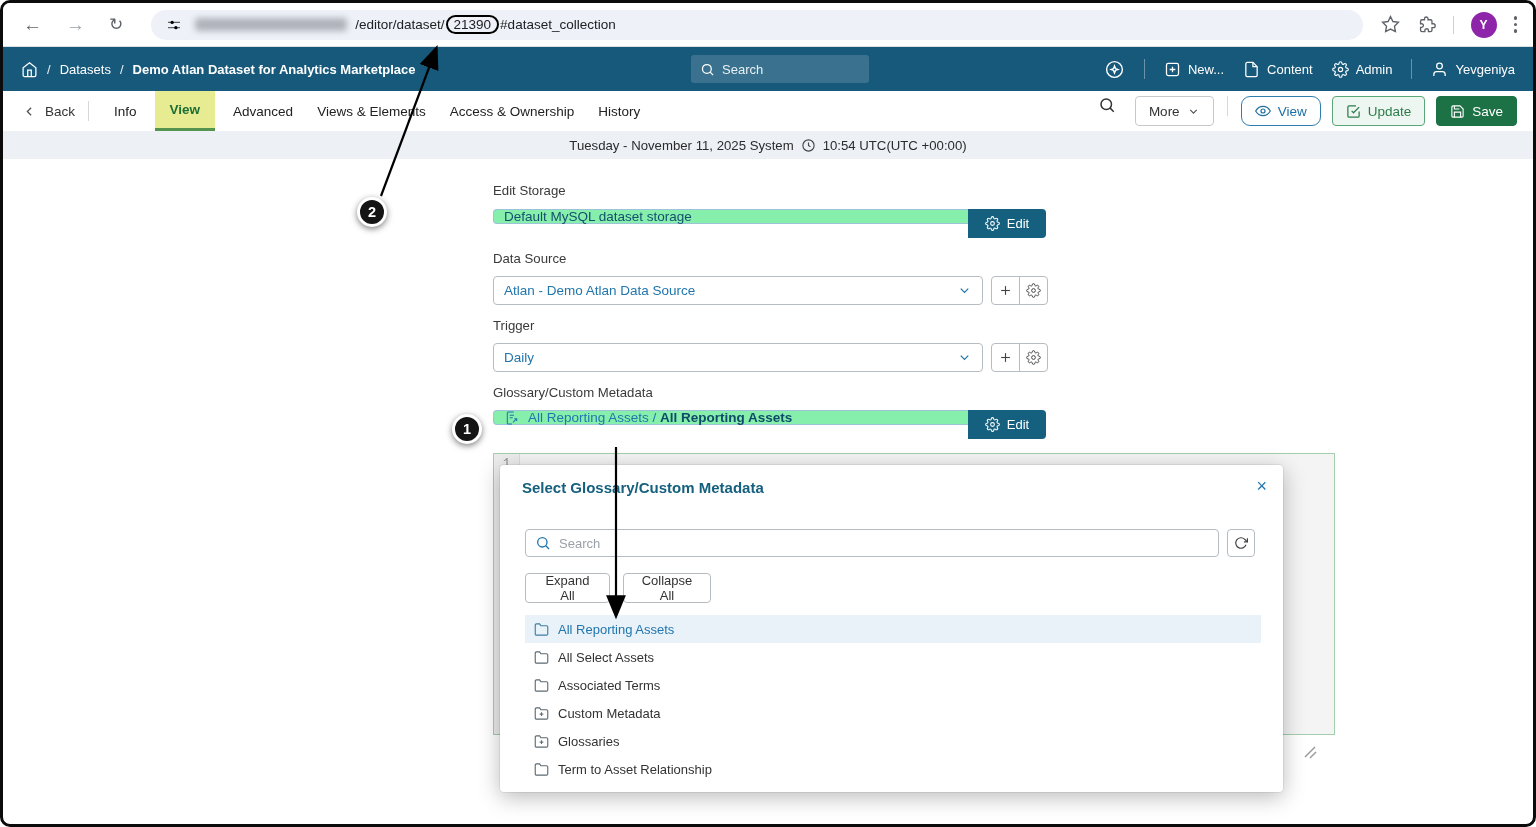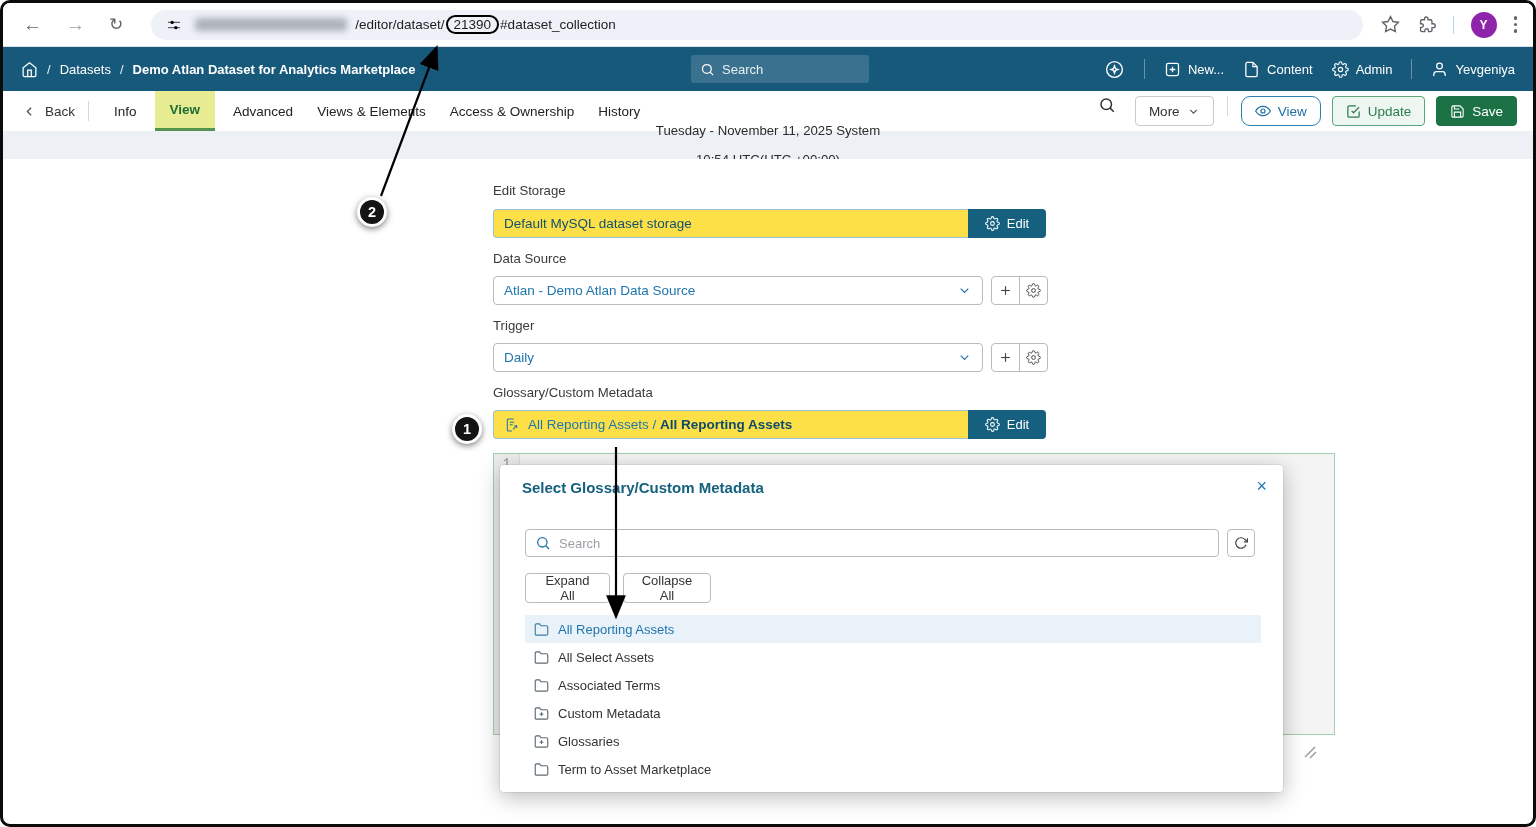--- a/index.html
+++ b/index.html
@@ -54,27 +54,27 @@
                 border-bottom:3px solid #55944f; margin:0 6px; }
   .tb-right { margin-left:auto; display:flex; align-items:flex-start; gap:11px; }
   .btn { height:30px; display:inline-flex; align-items:center; gap:7px; padding:0 13px;
          border-radius:4px; font-size:13.5px; background:#fff; border:1px solid #c6cacd; color:#333; }
   .btn-view   { border-color:#2e7fae; color:#1d6fa5;border-radius:9px; }
   .btn-update { border-color:#5aa878; color:#2c7c4b; background:#edf6f0; }
   .btn-save   { border-color:#1c7245; background:#1c7245; color:#fff; }
 
   
   .datebar { height:28px; background:#edf1f6; display:flex; align-items:center;
-             justify-content:center; gap:7px; font-size:13.2px; color:#2b2b2b;flex-direction:column; }
+             justify-content:center; gap:7px; font-size:13.2px; color:#2b2b2b; }
 
   
   .content { position:relative; height:657px; background:#fff; }
   .f-label { position:absolute; left:490px; font-size:13.2px; color:#3a3a3a; }
   .f-row { position:absolute; left:490px; display:flex; }
-  .input-like { width:475px; height:29px; background:#fde047; border:1px solid #9cc3d8;
+  .input-like { width:475px; height:15px; background:#86efac; border:1px solid #9cc3d8;
                 border-right:none; border-radius:4px 0 0 4px; display:flex; align-items:center;
                 gap:8px; padding:0 10px; font-size:13.5px; color:#14506e; }
   .edit-btn { width:78px; height:29px; background:#15607e; color:#fff; border:none;
               border-radius:0 4px 4px 0; display:flex; align-items:center; justify-content:center;
               gap:7px; font-size:13px; }
   .select-like { width:490px; height:29px; background:#fff; border:1px solid #b7bcc2;
                  border-radius:4px; display:flex; align-items:center; padding:0 10px;
                  font-size:13.5px; color:#2176ad; }
   .select-like .chev { margin-left:auto; color:#2176ad; display:flex; }
   .sq-group { display:flex; margin-left:8px; }
@@ -495,21 +495,21 @@
         <div class="tree-row">
           <svg width="15" height="15" viewBox="0 0 24 24" fill="none" stroke="currentColor" stroke-width="1.8">
               <use href="#i-folder-plus"></use>
             </svg>
           <span>Glossaries</span>
         </div>
         <div class="tree-row">
           <svg width="15" height="15" viewBox="0 0 24 24" fill="none" stroke="currentColor" stroke-width="1.8">
               <use href="#i-folder"></use>
             </svg>
-          <span>Term to Asset Marketplace</span>
+          <span>Term to Asset Relationship</span>
         </div>
       </div>
     </div>
   </div>
 
   <svg class="overlay" xmlns="http://www.w3.org/2000/svg">
     <defs>
       <marker id="arrowhead" markerWidth="11" markerHeight="9" refX="9" refY="4.5" orient="auto">
         <path d="M0 0 L11 4.5 L0 9 z" fill="#000"></path>
       </marker>

